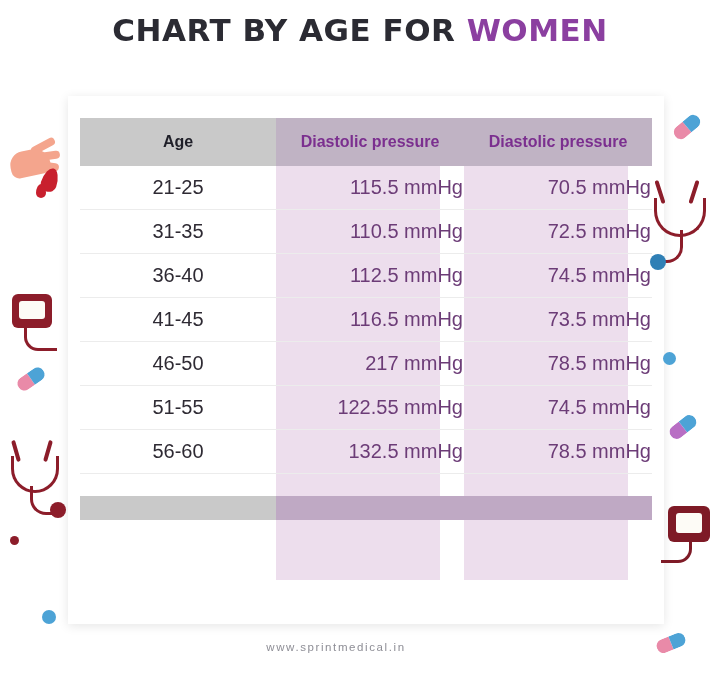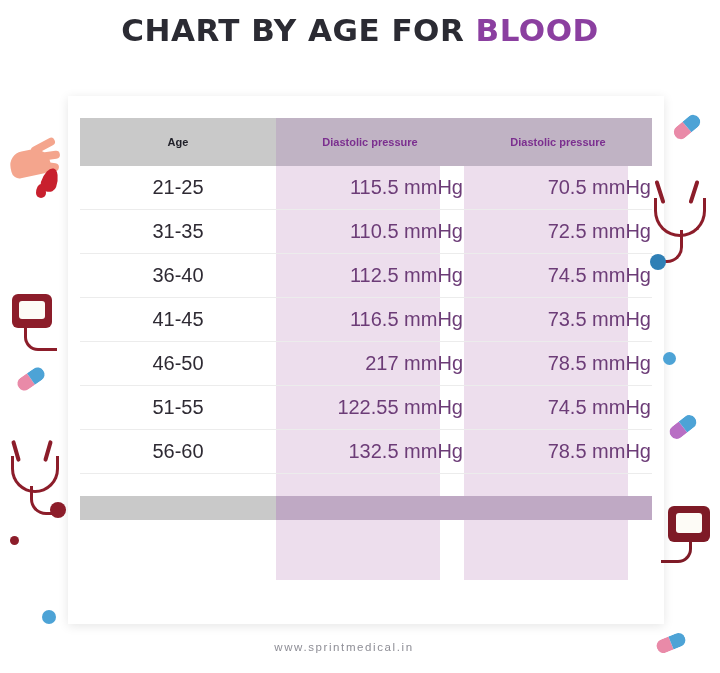--- a/index.html
+++ b/index.html
@@ -73,21 +73,21 @@
     text-align: center;
     font-family: "Liberation Sans", sans-serif;
   }
   .col-age   { width: 196px; }
   .col-sys   { width: 188px; }
   .col-dia   { width: 188px; }
 
   thead th {
     height: 46px;
     background: #c9c9c9;
-    font-size: 11px;
+    font-size: 16px;
     font-weight: bold;
     color: #1f1f28;
   }
   thead th.sys, thead th.dia {
     color: #7b2f8f;
     background: #c0b3c4;
   }
 
   tbody td {
     height: 41px;
@@ -114,21 +114,20 @@
 
   .footer-url {
     position: absolute;
     left: 0;
     top: 641px;
     width: 672px;
     text-align: center;
     font-size: 11.5px;
     letter-spacing: 1.6px;
     color: #8e8e96;
-    margin-left: 8px;
   }
 
   
   .deco { position: absolute; }
 
   
   .hand {
     left: 6px; top: 140px; width: 62px; height: 70px;
   }
   .hand .palm {
@@ -250,21 +249,21 @@
   
   .dot { border-radius: 50%; }
   .dot-1 { left: 42px; top: 610px; width: 14px; height: 14px; background: #4da3d6; }
   .dot-2 { right: 44px; top: 352px; width: 13px; height: 13px; background: #4da3d6; }
   .dot-3 { left: 10px; top: 536px; width: 9px;  height: 9px;  background: #8c1d2a; }
 </style>
 </head>
 <body>
 
 <div class="title-block">
-  <div class="title-line"><span>CHART BY AGE FOR </span><span class="title-accent">BLOOD</span></div>
+  <div class="title-line"><span>CHART BY AGE FOR </span><span class="title-accent">WOMEN</span></div>
 </div>
 
 <div class="card">
   <div class="band band-sys"></div>
   <div class="band band-dia"></div>
 
   <div class="table-wrap">
     <table class="bp">
       <colgroup>
         <col class="col-age">

